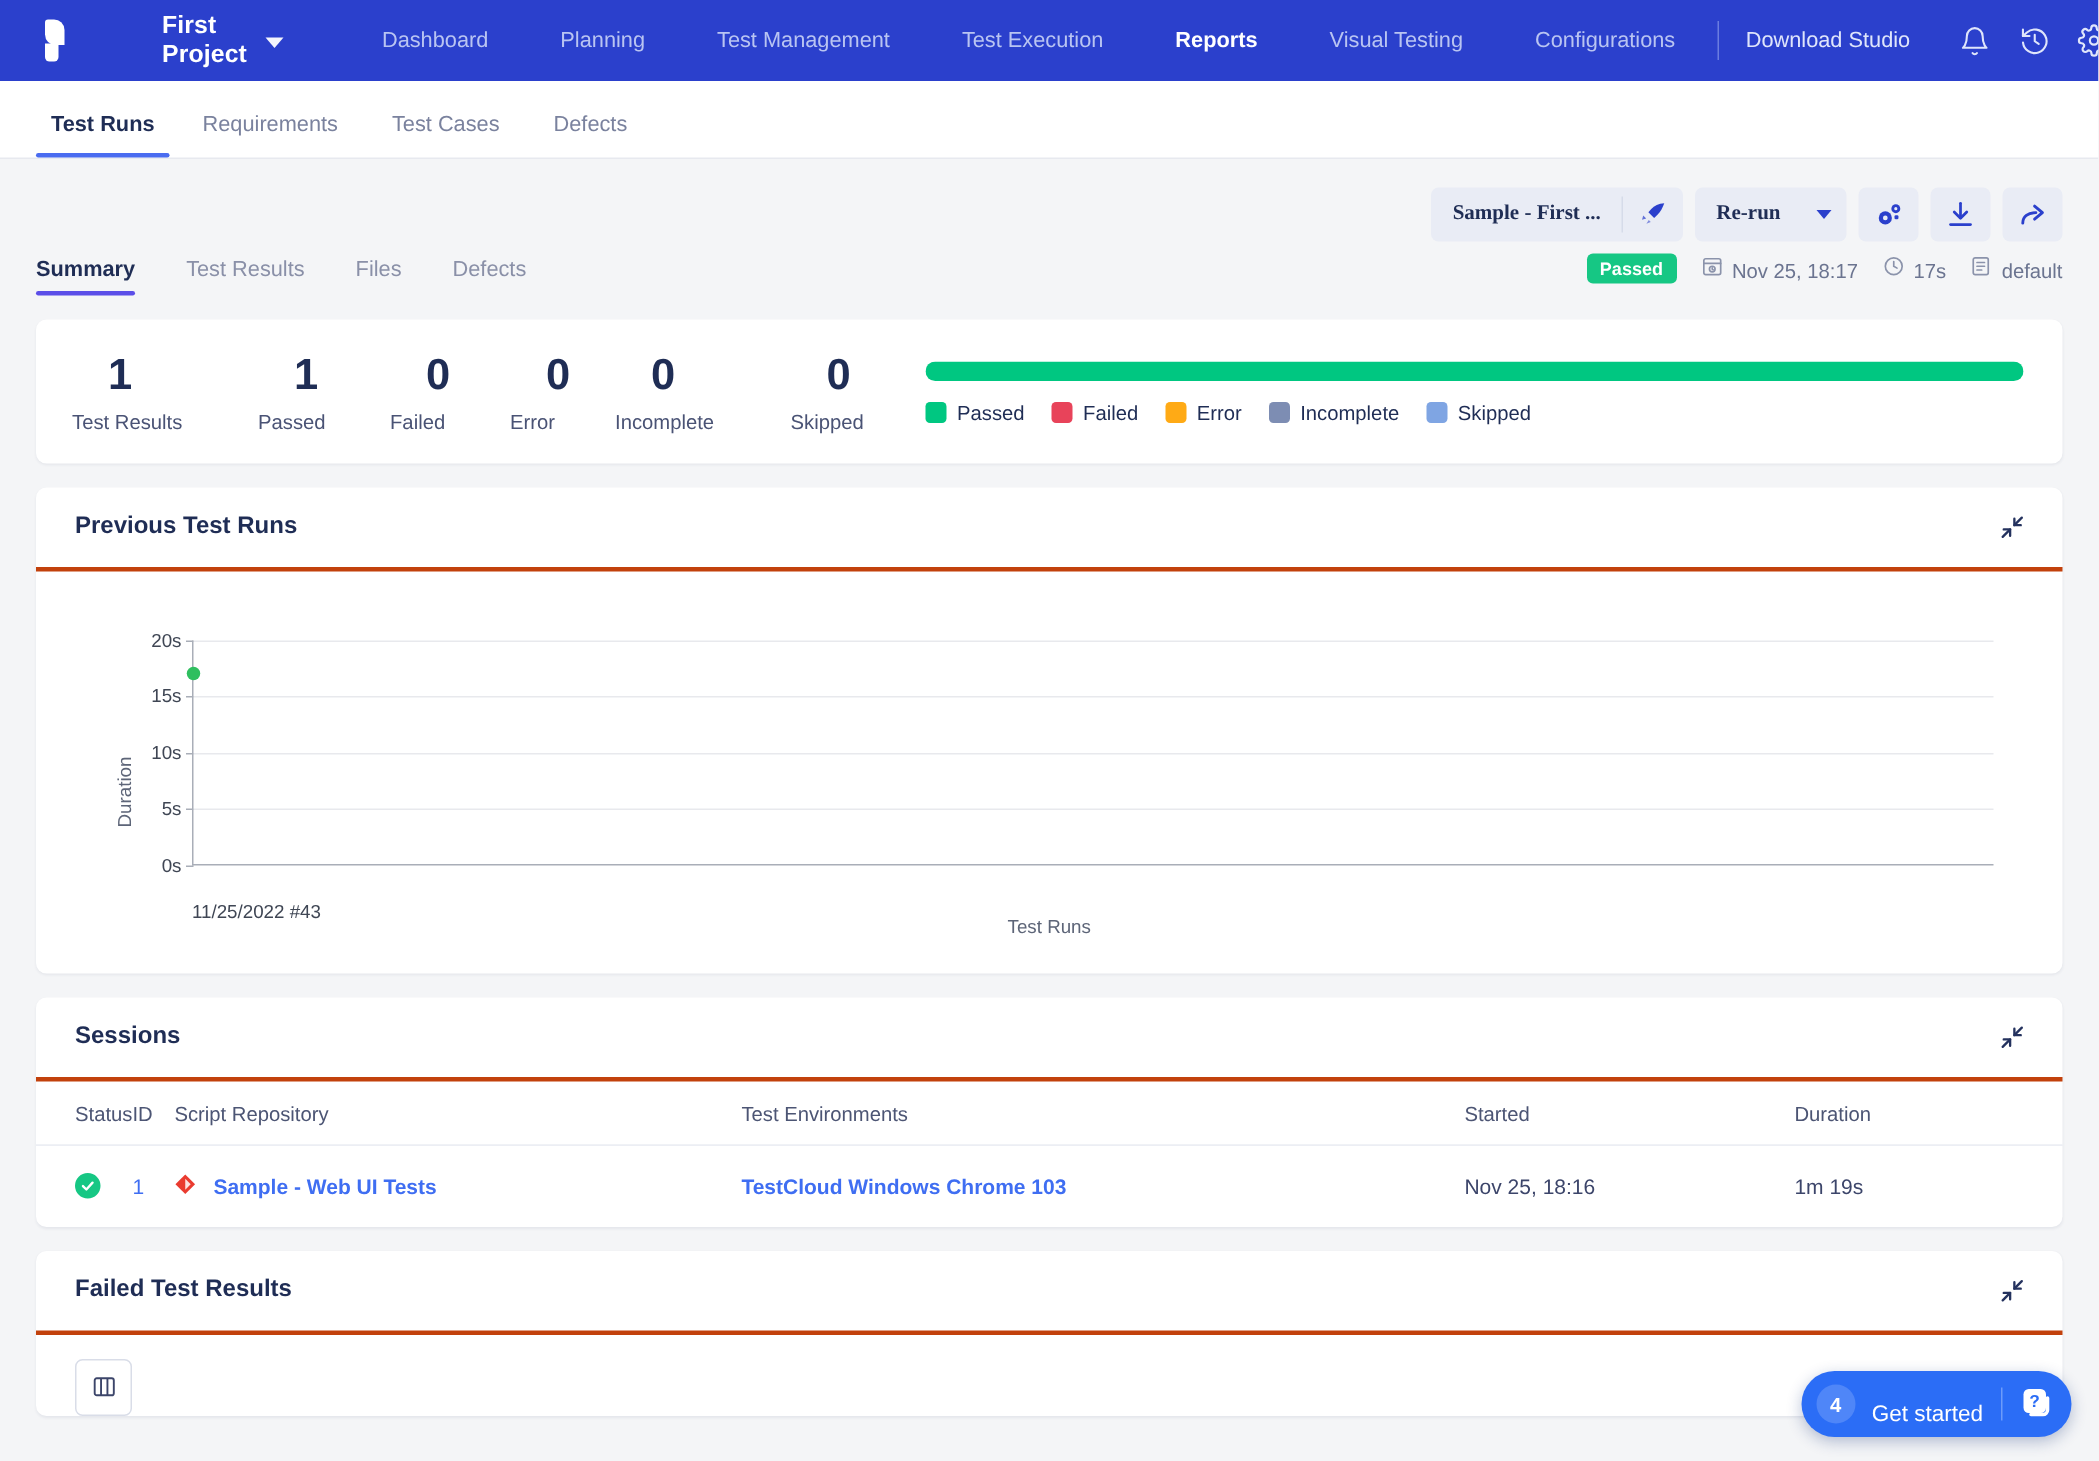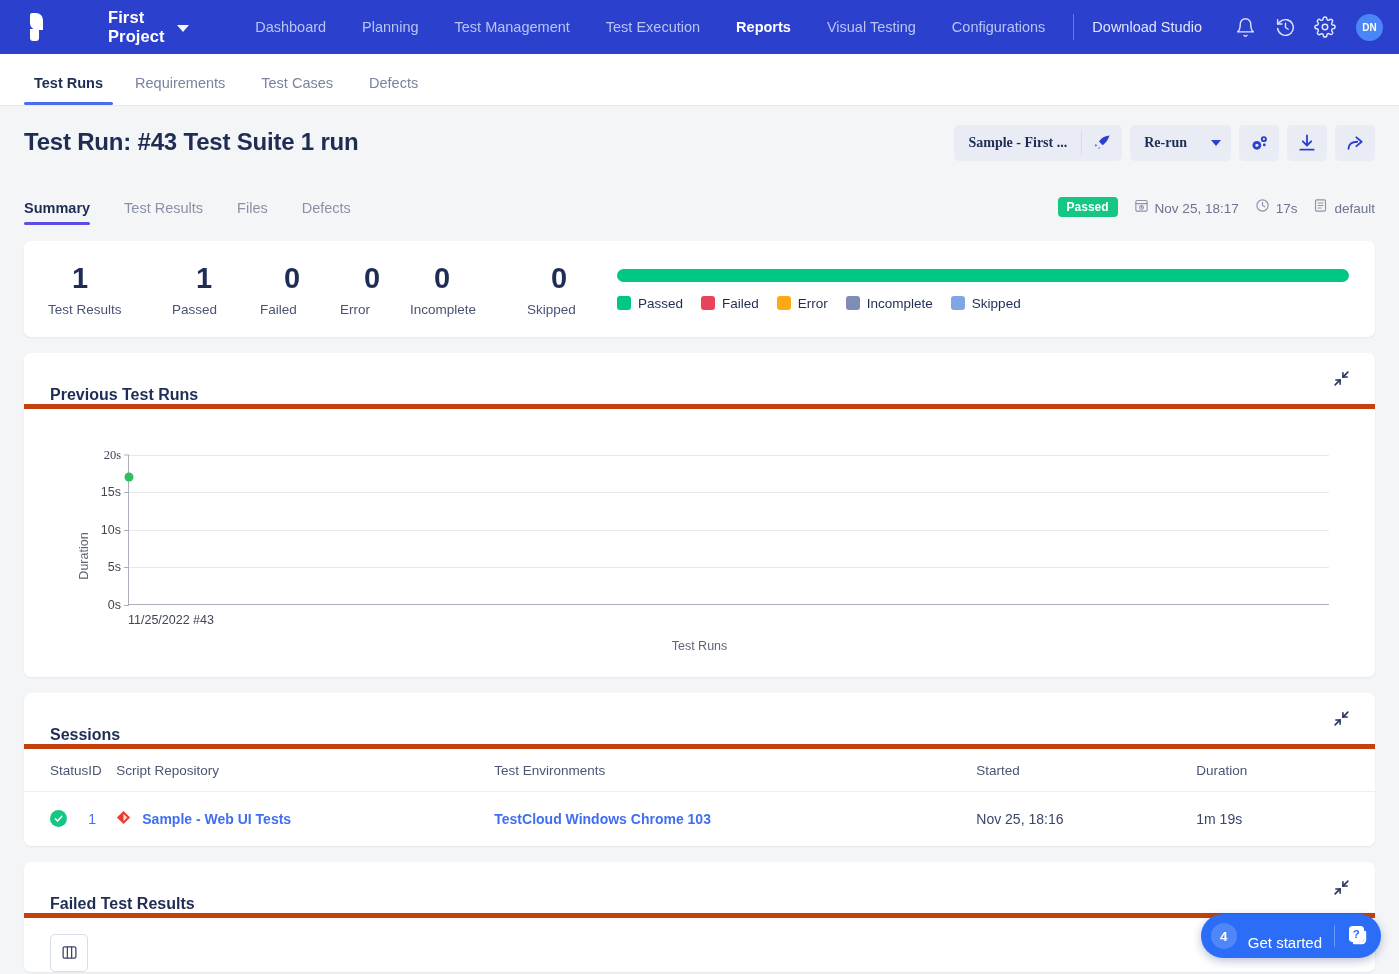--- a/index.html
+++ b/index.html
@@ -27,21 +27,21 @@
   .brand-logo .k2 {
     position: absolute; left: 6px; top: 16px; width: 9px; height: 12px;
     background: #fff; border-radius: 0 0 3px 3px;
   }
   .project-name { font-size: 16.5px; font-weight: bold; letter-spacing: .1px; margin-left: 44px; }
   .chev {
     margin-left: 12px; width: 0; height: 0; border-left: 6px solid transparent;
     border-right: 6px solid transparent; border-top: 7px solid #fff; opacity: .95;
     margin-top: 2px;
   }
-  .nav-items { display: flex; align-items: center; margin-left: 48px; gap: 0; }
+  .nav-items { display: flex; align-items: center; margin-left: 48px; gap: 12px; }
   .nav-item {
     font-size: 14.5px; color: #b9c4f2; padding: 0 18px; cursor: pointer;
     white-space: nowrap;
   }
   .nav-item.active { color: #fff; font-weight: bold; }
   .topbar-right {
     margin-left: auto; display: flex; align-items: center; gap: 0;
   }
   .vdivider { width: 1px; height: 26px; background: #6a7ce0; margin: 0 18px 0 10px; }
   .dl-studio { font-size: 14.5px; color: #dfe5fb; margin-right: 20px; cursor: pointer; white-space: nowrap; }
@@ -108,22 +108,22 @@
     padding: 3px 9px; border-radius: 4px;
   }
   .meta-item { display: flex; align-items: flex-end; gap: 6px; font-size: 13.5px; color: #6b7490; }
 
   
   .card {
     background: #fff; border-radius: 7px; margin: 16px 24px 0 24px;
     box-shadow: 0 1px 2px rgba(30,40,80,.07);
   }
   .card-head {
-    height: 56px; display: flex; align-items: flex-end; padding: 0 26px;
-    border-bottom: 5px solid #c2410c; position: relative;
+    height: 56px; display: flex; align-items: center; padding: 0 26px;
+    border-bottom: 3px solid #c2410c; position: relative;
   }
   .card-title { font-size: 16px; font-weight: bold; color: #1f2d55; }
   .collapse-btn {
     position: absolute; right: 22px; top: 50%; transform: translateY(-50%);
     width: 24px; height: 24px; cursor: pointer; display:flex; align-items:center; justify-content:center;
   }
 
   
   .stats-card { display: flex; align-items: center; padding: 22px 0 20px 0; }
   .stats-nums { display: flex; padding-left: 24px; }
@@ -273,21 +273,20 @@
 </div>
 
 <div class="subnav">
   <div class="subnav-item active">Test Runs</div>
   <div class="subnav-item">Requirements</div>
   <div class="subnav-item">Test Cases</div>
   <div class="subnav-item">Defects</div>
 </div>
 
 <div class="page-head">
-  <div class="page-title">Test Run: #43 Test Suite 1 run</div>
 
   <div class="head-actions">
     <div class="btn-group">
       <div class="btn-seg">Sample - First ...</div>
       <div class="seg-split"></div>
       <div class="btn-seg icononly">
         <svg width="20" height="20" viewBox="0 0 24 24" fill="#2b40cc">
           <path d="M21 3c-4.5.3-8 2-10.4 4.6l-2.3 2.5 4.6 4.6 2.5-2.3C18 10 19.7 6.5 21 3z"></path>
           <path d="M4.2 12.8l2.4 2.4-3.4 1 1-3.4z" opacity=".7"></path>
           <path d="M8.6 16.4l1.6 1.6-3.5 1.3 1.9-2.9z" opacity=".55"></path>
@@ -443,24 +442,24 @@
       <div class="y-title">Duration</div>
       <div class="plot" id="plot">
           <div class="ytick" style="top: 150px;">0s</div>
           <div class="gridline" style="top: 112.5px;"></div>
           <div class="ytick" style="top: 112.5px;">5s</div>
           <div class="gridline" style="top: 75px;"></div>
           <div class="ytick" style="top: 75px;">10s</div>
           <div class="gridline" style="top: 37.5px;"></div>
           <div class="ytick" style="top: 37.5px;">15s</div>
           <div class="gridline" style="top: 0px;"></div>
-          <div class="ytick" style="top: 0px; font-family: Liberation Serif, serif;">20s</div>
+          <div class="ytick" style="top: 0px;">20s</div>
           <div class="dot" style="top: 22.5px; left: 0%; background: rgb(47, 191, 95);"></div>
         </div>
-      <div class="xlabel-first" id="x-first" style="left: 78px; top: 178px; transform: none;">11/25/2022 #43</div>
+      <div class="xlabel-first" id="x-first" style="left: 78px; top: 194px; transform: none;">11/25/2022 #43</div>
       <div class="x-title" id="x-title" style="top: 204px;">Test Runs</div>
     </div>
   </div>
 </div>
 
 <div class="card">
   <div class="card-head">
     <div class="card-title">Sessions</div>
     <div class="collapse-btn">
       <svg width="17" height="17" viewBox="0 0 24 24" fill="none" stroke="#24325e" stroke-width="2.2" stroke-linecap="round" stroke-linejoin="round">

